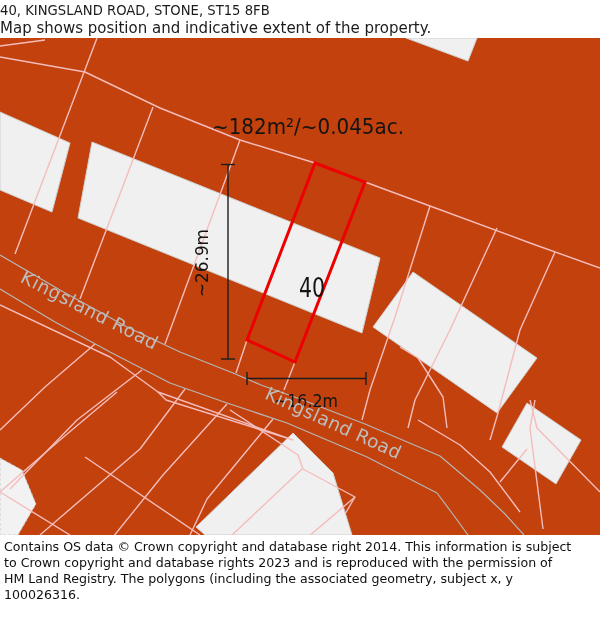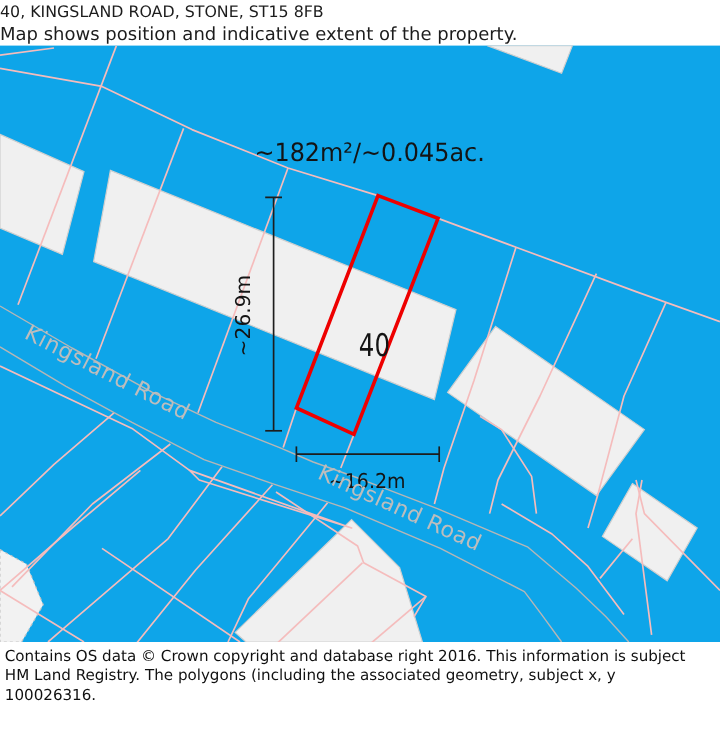--- a/index.html
+++ b/index.html
@@ -1,21 +1,21 @@
 <!DOCTYPE html>
 <html><head>
 <meta charset="utf-8">
 <style>
   html,body{margin:0;padding:0;background:#ffffff;}
   .page{position:relative;width:600px;height:625px;background:#ffffff;overflow:hidden;
         font-family:"DejaVu Sans","Liberation Sans",sans-serif;}
   .titleblock{position:absolute;top:2px;left:0;width:560px;text-align:left;color:#1c1c1c;}
   .titleblock .t1{font-size:13.2px;line-height:18px;}
   .titleblock .t2{font-size:15px;line-height:17px;}
-  .mapwrap{position:absolute;top:38px;left:0;width:600px;height:497px;background:#0ea5e9;}
+  .mapwrap{position:absolute;top:38px;left:0;width:600px;height:497px;background:#c2410c;}
   svg{display:block;}
   .bld{fill:#f0f0f0;stroke:#cfcfcf;stroke-width:1;}
   .bld-dash{fill:#f2f2f2;stroke:#c4c4c4;stroke-width:1;stroke-dasharray:2.5,2.5;}
   .pink{fill:none;stroke:#f5bcbc;stroke-width:1.4;stroke-linejoin:round;}
   .redge{fill:none;stroke:#b6b6b6;stroke-width:1.2;stroke-linejoin:round;}
   .redplot{fill:none;stroke-width:3;stroke-linejoin:miter;}
   .dim{stroke:#1d1d1d;stroke-width:1.4;fill:none;}
   .maplabel{fill:#141414;}
   .roadname{fill:#bdbdbd;letter-spacing:1px;}
   .footer{position:absolute;top:539px;left:4px;right:2px;color:#101010;
@@ -96,18 +96,19 @@
         <text class="maplabel" x="312" y="297" font-size="26" text-anchor="middle" textLength="26" lengthAdjust="spacingAndGlyphs">40</text>
         <text class="maplabel" transform="translate(208,263) rotate(-90)" font-size="17" text-anchor="middle" textLength="68" lengthAdjust="spacingAndGlyphs">~26.9m</text>
         <text class="maplabel" x="306" y="407" font-size="17" text-anchor="middle" textLength="64" lengthAdjust="spacingAndGlyphs">~16.2m</text>
         <text class="roadname" transform="translate(87,316) rotate(27)" font-size="18.5" text-anchor="middle" textLength="152">Kingsland Road</text>
         <text class="roadname" transform="translate(331,429) rotate(24.5)" font-size="18.5" text-anchor="middle" textLength="148">Kingsland Road</text>
       </g>
     </svg>
   </div>
 
   <div class="footer">
-    <div>Contains OS data © Crown copyright and database right 2016. This information is subject</div>
+    <div>Contains OS data © Crown copyright and database right 2014. This information is subject</div>
+    <div>to Crown copyright and database rights 2023 and is reproduced with the permission of</div>
     <div>HM Land Registry. The polygons (including the associated geometry, subject x, y</div>
     <div>100026316.</div>
   </div>
 
 </div>
 
 </body></html>

